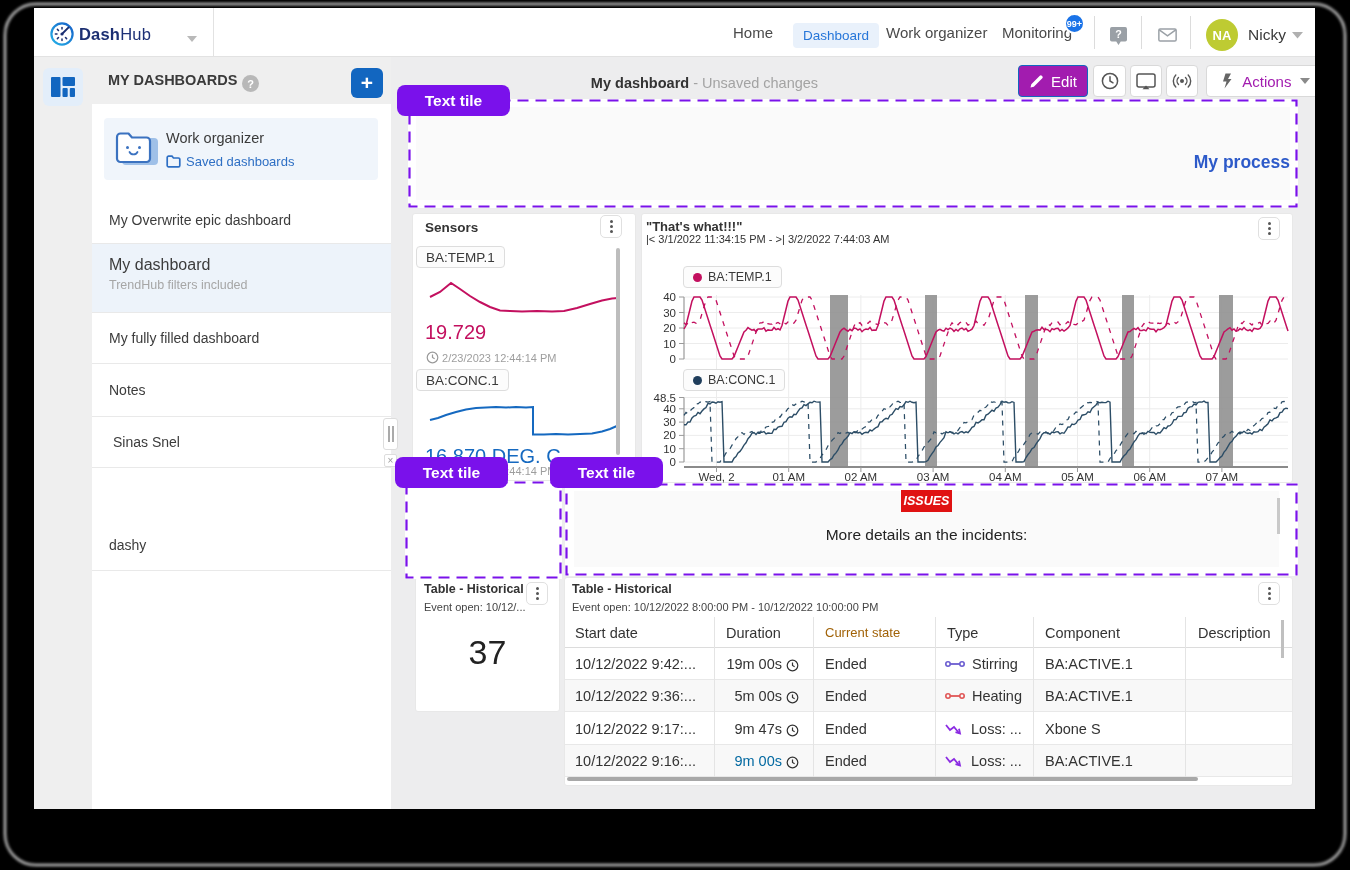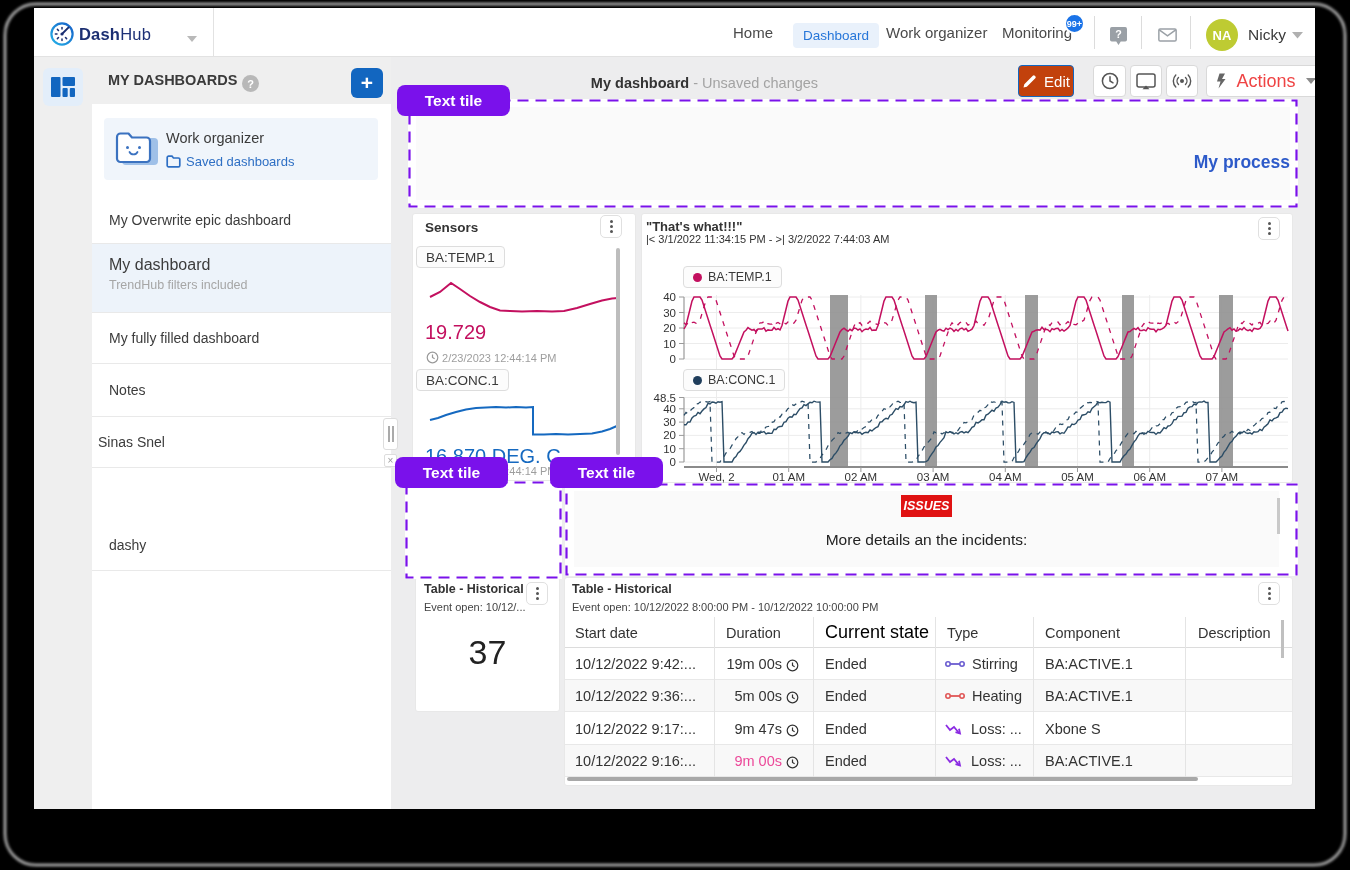--- a/index.html
+++ b/index.html
@@ -106,39 +106,39 @@
   <div style="margin:12px 0 0 17px;font-size:16px">My dashboard</div>
   <div style="margin:4px 0 0 17px;font-size:12.5px;color:#a6a6a6">TrendHub filters included</div>
 </div>
 <div class="row" style="top:356px;height:53px;display:flex;align-items:center">
       <span style="margin-left:17px">Notes</span>
     </div>
 <div class="row" style="top:305px;height:51px;display:flex;align-items:center">
       <span style="margin-left:17px">My fully filled dashboard</span>
     </div>
 <div class="row" style="top:409px;height:51px;display:flex;align-items:center">
-      <span style="margin-left:6px">Sinas Snel</span>
+      <span style="margin-left:21px">Sinas Snel</span>
     </div>
 <div class="row" style="top:512px;height:51px;display:flex;align-items:center">
       <span style="margin-left:17px">dashy</span>
     </div>
 
 <div class="abs" style="left:349px;top:410px;width:15px;height:32px;background:#fff;border:1px solid #ddd;border-radius:3px;display:flex;align-items:center;justify-content:center;z-index:4">
   <div style="width:2px;height:16px;background:#aaa;margin-right:2px"></div>
       <div style="width:2px;height:16px;background:#aaa"></div>
 </div>
 <div class="abs" style="left:350px;top:446px;width:13px;height:13px;background:#fff;border:1px solid #ddd;border-radius:2px;color:#999;font-size:10px;display:flex;align-items:center;justify-content:center;z-index:4">×</div>
 
 <div class="abs" style="left:357px;top:49px;width:924px;height:752px;background:#ededee"></div>
 
 <div class="abs" style="left:357px;top:61px;width:627px;height:28px;display:flex;align-items:center;justify-content:center;font-size:14.5px">
   <b style="color:#333">My dashboard</b>
       <span style="color:#a3a3a3">&nbsp;-&nbsp;Unsaved changes</span>
 </div>
-<div class="toolbtn" style="left:984px;width:56px;background:#c2410c;border-color:#1266c0;color:#fff;font-size:15px"><svg width="15" height="15" viewBox="0 0 15 15" style="margin-right:7px">
+<div class="toolbtn" style="left:984px;width:70px;background:#a21caf;border-color:#1266c0;color:#fff;font-size:15px"><svg width="15" height="15" viewBox="0 0 15 15" style="margin-right:7px">
 <path d="M1.5 13.5 L2.3 10.2 L10.8 1.7 a1.4 1.4 0 0 1 2 0 l0.5 0.5 a1.4 1.4 0 0 1 0 2 L4.8 12.7 Z" fill="#fff"></path>
 </svg>Edit</div>
 <div class="toolbtn" style="left:1059px;width:33px">
       <svg width="18" height="18" viewBox="0 0 18 18">
 <circle cx="9" cy="9" r="7.6" fill="none" stroke="#555" stroke-width="1.5"></circle>
 <path d="M9 4.8 V9 l3 1.8" fill="none" stroke="#555" stroke-width="1.5" stroke-linecap="round"></path>
 </svg>
     </div>
 <div class="toolbtn" style="left:1096px;width:32px">
       <svg width="20" height="17" viewBox="0 0 20 17">
@@ -148,21 +148,21 @@
     </div>
 <div class="toolbtn" style="left:1132px;width:32px">
       <svg width="22" height="16" viewBox="0 0 22 16">
 <circle cx="11" cy="8" r="2" fill="#555"></circle>
 <path d="M7.5 4.5 a5 5 0 0 0 0 7" fill="none" stroke="#555" stroke-width="1.4" stroke-linecap="round"></path>
 <path d="M14.5 4.5 a5 5 0 0 1 0 7" fill="none" stroke="#555" stroke-width="1.4" stroke-linecap="round"></path>
 <path d="M4.8 2 a8.5 8.5 0 0 0 0 12" fill="none" stroke="#555" stroke-width="1.4" stroke-linecap="round"></path>
 <path d="M17.2 2 a8.5 8.5 0 0 1 0 12" fill="none" stroke="#555" stroke-width="1.4" stroke-linecap="round"></path>
 </svg>
     </div>
-<div class="toolbtn" style="left:1172px;width:119px;font-size:18px;color:#ef4444"><svg width="12" height="16" viewBox="0 0 12 16" style="margin-right:9px">
+<div class="toolbtn" style="left:1172px;width:119px;font-size:15px;color:#a21caf"><svg width="12" height="16" viewBox="0 0 12 16" style="margin-right:9px">
 <path d="M4.5 0.5 H10 L7 6 h3.5 L3.5 15.5 5.5 8.5 H2 Z" fill="#666"></path>
 </svg>Actions&nbsp;&nbsp;<svg width="10" height="7">
         <path d="M0 0 h10 l-5 6 z" fill="#8a8a8a"></path>
       </svg></div>
 
 <div style="position:absolute;left:363px;top:77px;width:113px;height:31px;background:#7a11eb;border-radius:8px;color:#fff;font-weight:bold;font-size:15.5px;display:flex;align-items:center;justify-content:center;z-index:6">Text tile</div>
 <div class="abs" style="left:374px;top:91px;width:890px;height:109px;background:#fff"></div>
 <svg style="position:absolute;left:374px;top:91px;z-index:5" width="890" height="109">
       <rect x="1.5" y="1.5" width="887" height="106" fill="none" stroke="#7a12ea" stroke-width="2.2" stroke-dasharray="11 7"></rect>
     </svg>
@@ -288,21 +288,21 @@
 <svg style="position:absolute;left:371px;top:473px;z-index:5" width="157" height="98">
       <rect x="1.5" y="1.5" width="154" height="95" fill="none" stroke="#7a12ea" stroke-width="2.2" stroke-dasharray="11 7"></rect>
     </svg>
 
 <div style="position:absolute;left:516px;top:449px;width:113px;height:31px;background:#7a11eb;border-radius:8px;color:#fff;font-weight:bold;font-size:15.5px;display:flex;align-items:center;justify-content:center;z-index:6">Text tile</div>
 <div class="abs" style="left:531px;top:475px;width:733px;height:93px;background:#fff;z-index:4"></div>
 <svg style="position:absolute;left:531px;top:475px;z-index:5" width="733" height="93">
       <rect x="1.5" y="1.5" width="730" height="90" fill="none" stroke="#7a12ea" stroke-width="2.2" stroke-dasharray="11 7"></rect>
     </svg>
 <div class="abs" style="left:540px;top:483px;width:705px;height:76px;background:#fafafa;z-index:5">
-  <div style="text-align:center;margin-top:5px"><span style="background:#e01212;color:#fff;font-style:italic;font-weight:bold;font-size:12.5px;padding:4px 3px">ISSUES</span></div>
+  <div style="text-align:center;"><span style="background:#e01212;color:#fff;font-style:italic;font-weight:bold;font-size:12.5px;padding:4px 3px">ISSUES</span></div>
   <div style="text-align:center;margin-top:17px;font-size:15.5px;color:#222">More details an the incidents:</div>
 </div>
 <div class="abs" style="left:1243px;top:490px;width:3px;height:36px;background:#c9c9c9;z-index:6"></div>
 
 <div class="card" style="left:381px;top:569px;width:145px;height:135px"></div>
 <div class="abs" style="left:390px;top:574px;font-size:12.5px;font-weight:bold;color:#333">Table - Historical</div>
 <div style="position:absolute;left:492px;top:574px;width:22px;height:23px;border:1px solid #e0e0e0;border-radius:5px;background:#fff;display:flex;align-items:center;justify-content:center">
 <div style="display:flex;flex-direction:column;gap:2px">
         <i class="kd"></i>
         <i class="kd"></i>
@@ -317,21 +317,21 @@
 <div class="abs" style="left:538px;top:593px;font-size:11px;color:#444">Event open: 10/12/2022 8:00:00 PM - 10/12/2022 10:00:00 PM</div>
 <div style="position:absolute;left:1224px;top:574px;width:22px;height:23px;border:1px solid #e0e0e0;border-radius:5px;background:#fff;display:flex;align-items:center;justify-content:center">
 <div style="display:flex;flex-direction:column;gap:2px">
         <i class="kd"></i>
         <i class="kd"></i>
         <i class="kd"></i>
       </div>
     </div>
 <div class="abs" style="left:541px;top:609px;height:31px;display:flex;align-items:center;font-size:14.5px;color:#333">Start date</div>
 <div class="abs" style="left:692px;top:609px;height:31px;display:flex;align-items:center;font-size:14.5px;color:#333">Duration</div>
-<div class="abs" style="left:791px;top:609px;height:31px;display:flex;align-items:center;font-size:18px;color:#000000">Current state</div>
+<div class="abs" style="left:791px;top:609px;height:31px;display:flex;align-items:center;font-size:13px;color:#a16207">Current state</div>
 <div class="abs" style="left:913px;top:609px;height:31px;display:flex;align-items:center;font-size:14.5px;color:#333">Type</div>
 <div class="abs" style="left:1011px;top:609px;height:31px;display:flex;align-items:center;font-size:14.5px;color:#333">Component</div>
 <div class="abs" style="left:1164px;top:609px;height:31px;display:flex;align-items:center;font-size:14.5px;color:#333">Description</div>
 <div class="abs" style="left:531px;top:639px;width:727px;height:1px;background:#dcdcdc"></div>
 <div class="abs" style="left:531px;top:640px;width:727px;height:32px;background:#fff;border-bottom:1px solid #e8e8e8"></div>
 <div class="abs" style="left:541px;top:640px;height:32px;display:flex;align-items:center;font-size:14.5px;color:#333;z-index:2">10/12/2022 9:42:...</div>
 <div class="abs" style="left:660px;top:640px;width:88px;height:32px;display:flex;align-items:center;justify-content:flex-end;font-size:14.5px;color:#333;z-index:2">19m 00s</div>
 <div class="abs" style="left:752px;top:648px;z-index:2"><svg width="13" height="13" viewBox="0 0 14 14" style="vertical-align:-2px">
         <circle cx="7" cy="7" r="5.7" fill="none" stroke="#333" stroke-width="1.3"></circle>
         <path d="M7 3.8 V7 l2.3 1.4" fill="none" stroke="#333" stroke-width="1.3"></path>
@@ -375,21 +375,21 @@
       <svg width="19" height="13" viewBox="0 0 19 13" style="vertical-align:-1px">
         <path d="M1 2 L5 7 L9 4 L14 10" fill="none" stroke="#8b2be2" stroke-width="1.8"></path>
         <path d="M14.5 4.5 L16 11 L9.5 10" fill="none" stroke="#8b2be2" stroke-width="0"></path>
         <path d="M10.5 9.2 L15 10.5 L14 5.8" fill="none" stroke="#8b2be2" stroke-width="1.8"></path>
       </svg>
       <span style="margin-left:7px;font-size:14.5px;color:#333">Loss: ...</span>
     </div>
 <div class="abs" style="left:1011px;top:705px;height:32px;display:flex;align-items:center;font-size:14.5px;color:#333;z-index:2">Xbone S</div>
 <div class="abs" style="left:531px;top:737px;width:727px;height:32px;background:#f8f8f8;border-bottom:1px solid #e8e8e8"></div>
 <div class="abs" style="left:541px;top:737px;height:32px;display:flex;align-items:center;font-size:14.5px;color:#333;z-index:2">10/12/2022 9:16:...</div>
-<div class="abs" style="left:660px;top:737px;width:88px;height:32px;display:flex;align-items:center;justify-content:flex-end;font-size:14.5px;color:#ec4899;z-index:2">9m 00s</div>
+<div class="abs" style="left:660px;top:737px;width:88px;height:32px;display:flex;align-items:center;justify-content:flex-end;font-size:14.5px;color:#0369a1;z-index:2">9m 00s</div>
 <div class="abs" style="left:752px;top:745px;z-index:2"><svg width="13" height="13" viewBox="0 0 14 14" style="vertical-align:-2px">
         <circle cx="7" cy="7" r="5.7" fill="none" stroke="#333" stroke-width="1.3"></circle>
         <path d="M7 3.8 V7 l2.3 1.4" fill="none" stroke="#333" stroke-width="1.3"></path>
       </svg></div>
 <div class="abs" style="left:791px;top:737px;height:32px;display:flex;align-items:center;font-size:14.5px;color:#333;z-index:2">Ended</div>
 <div class="abs" style="left:911px;top:737px;height:32px;display:flex;align-items:center;z-index:2">
       <svg width="19" height="13" viewBox="0 0 19 13" style="vertical-align:-1px">
         <path d="M1 2 L5 7 L9 4 L14 10" fill="none" stroke="#8b2be2" stroke-width="1.8"></path>
         <path d="M14.5 4.5 L16 11 L9.5 10" fill="none" stroke="#8b2be2" stroke-width="0"></path>
         <path d="M10.5 9.2 L15 10.5 L14 5.8" fill="none" stroke="#8b2be2" stroke-width="1.8"></path>

